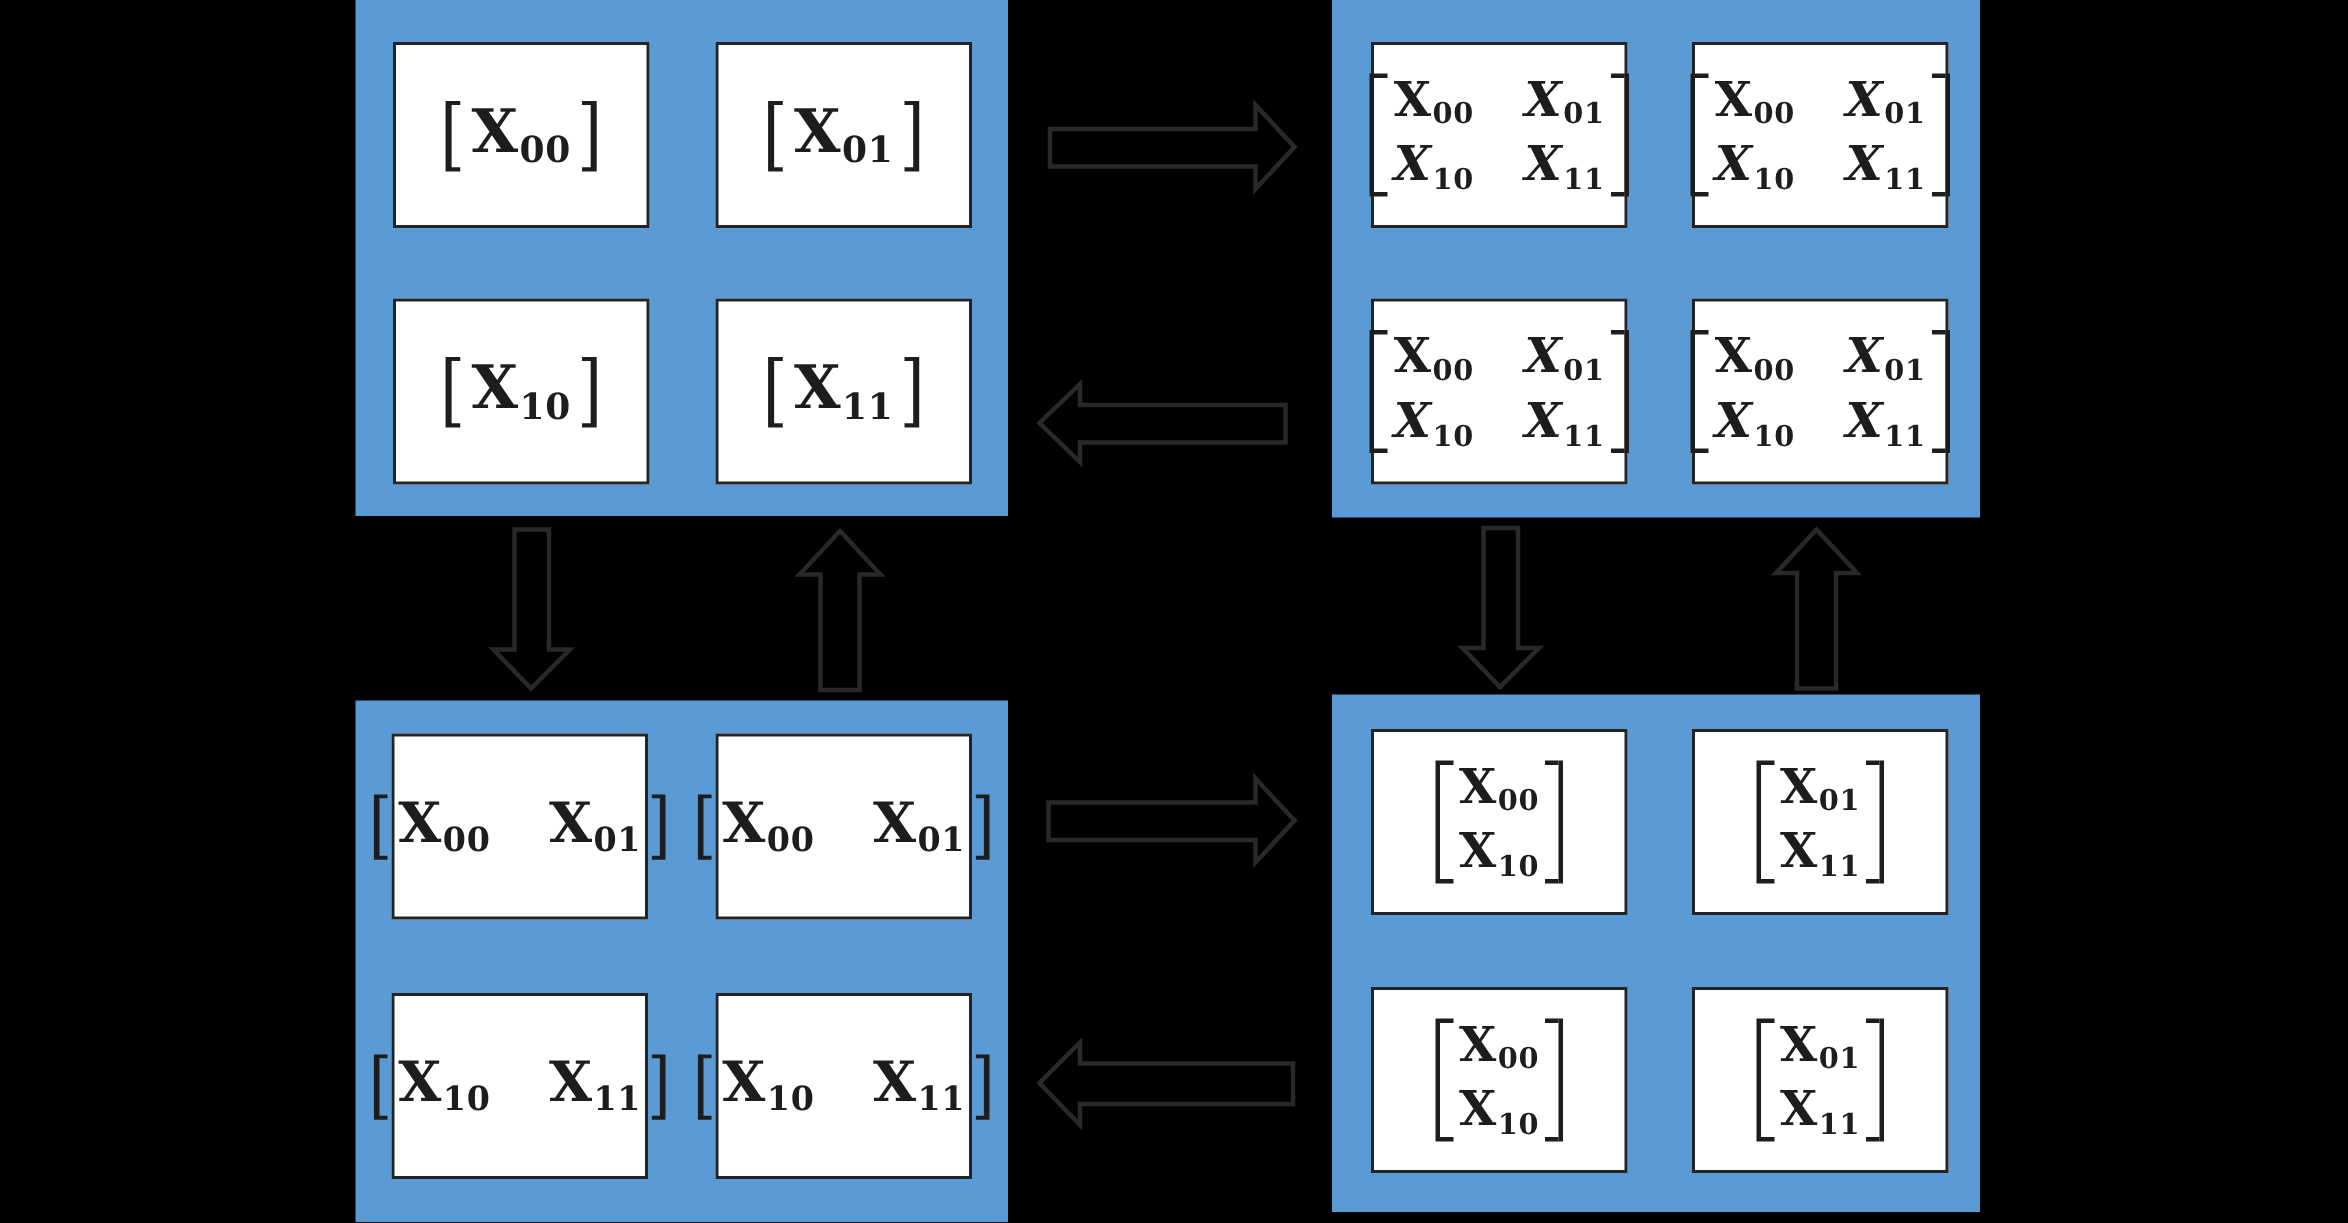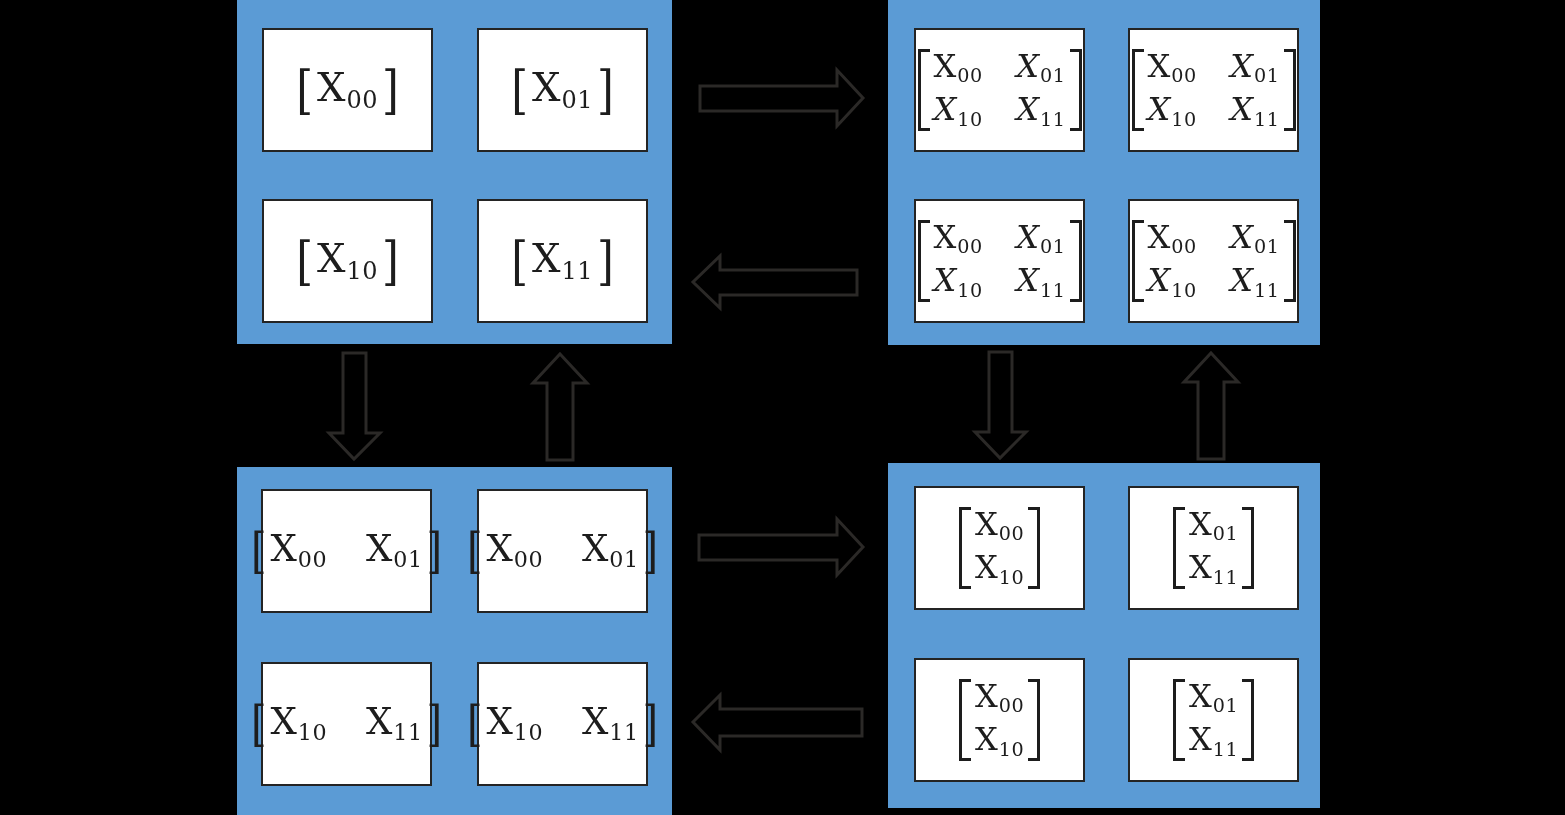--- a/index.html
+++ b/index.html
@@ -30,21 +30,21 @@
   .panel-br .c2{left:26px;top:195px}.panel-br .c3{left:240px;top:195px}
 
   .panel-tl .cell{font-size:40px;}
   .panel-bl .cell{font-size:37px;}
   .panel-tr .cell{font-size:32px;}
   .panel-br .cell{font-size:32px;}
 
   
   .mx{display:flex;align-items:stretch;}
   .mx-grid{display:grid;align-items:center;column-gap:1.05em;row-gap:0;
-           margin:0 4px;line-height:1.2em;}
+           margin:0 4px;line-height:1.2em;font-weight:bold;}
   .ent{white-space:nowrap;display:inline-block;text-align:left;}
   .ent .base{font-style:normal;}
   .ent.it .base{font-style:italic;}
   .sub{font-size:0.6em;position:relative;top:0.3em;margin-left:1px;letter-spacing:0.5px;}
 
   
   .ib{display:inline-block;align-self:center;font-size:1.08em;
       transform:scaleY(1.22);transform-origin:center;}
 
   

